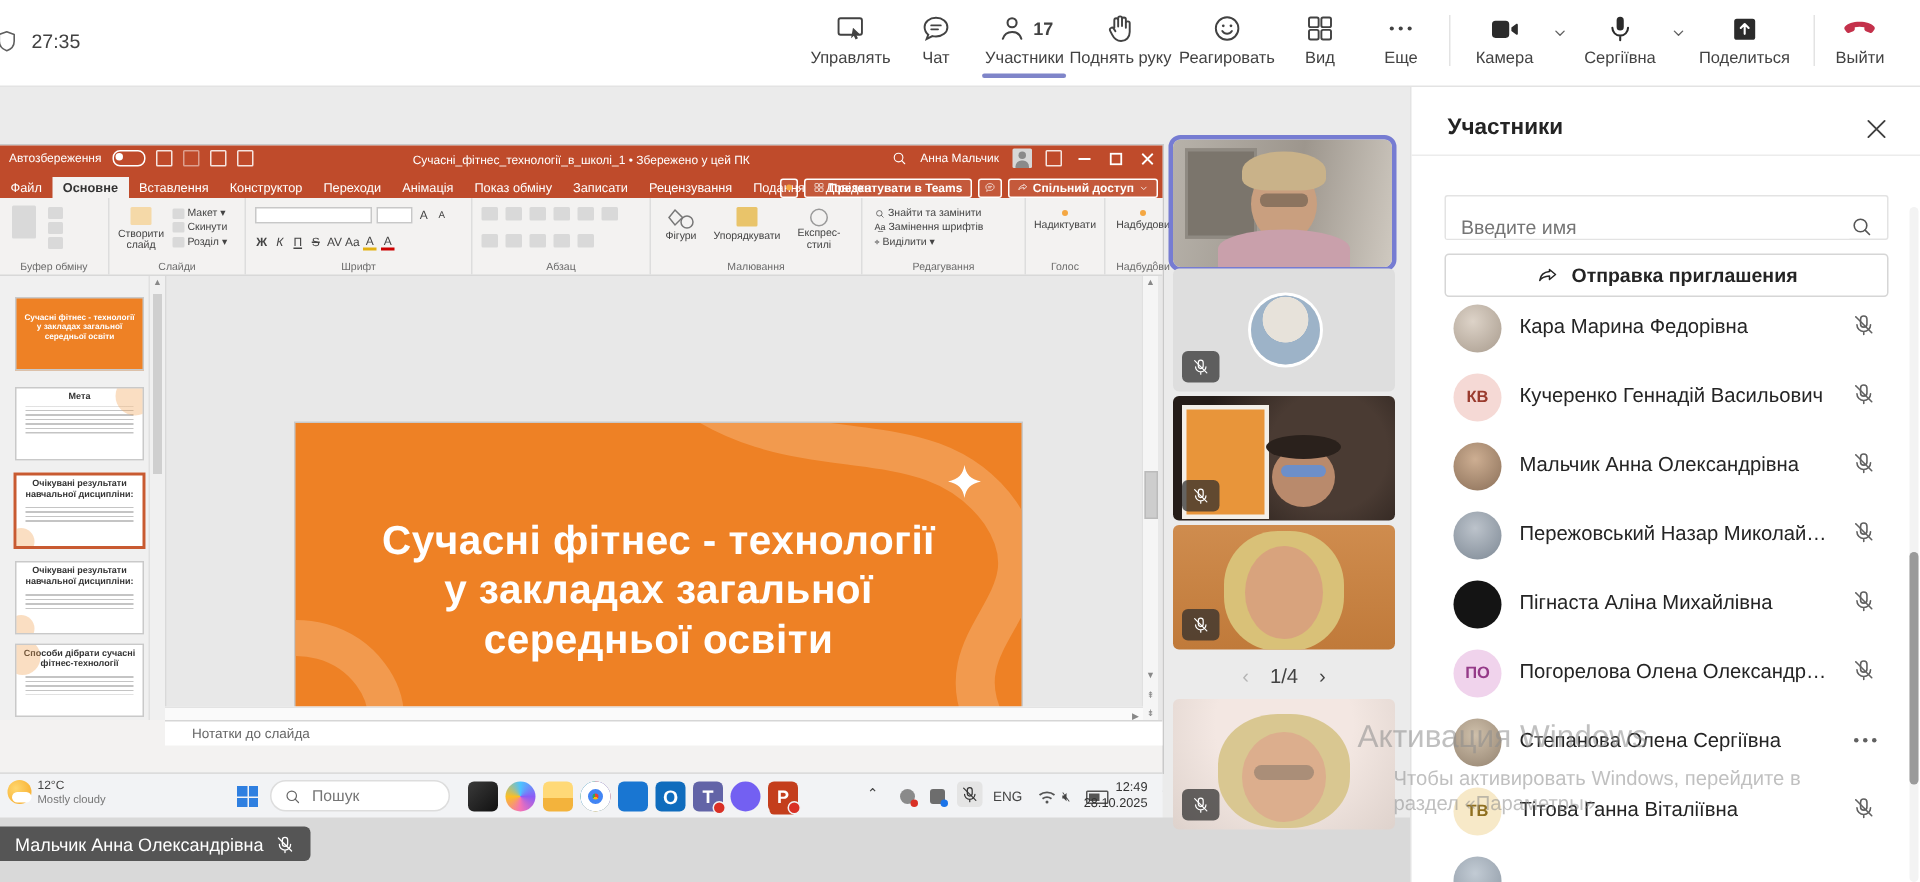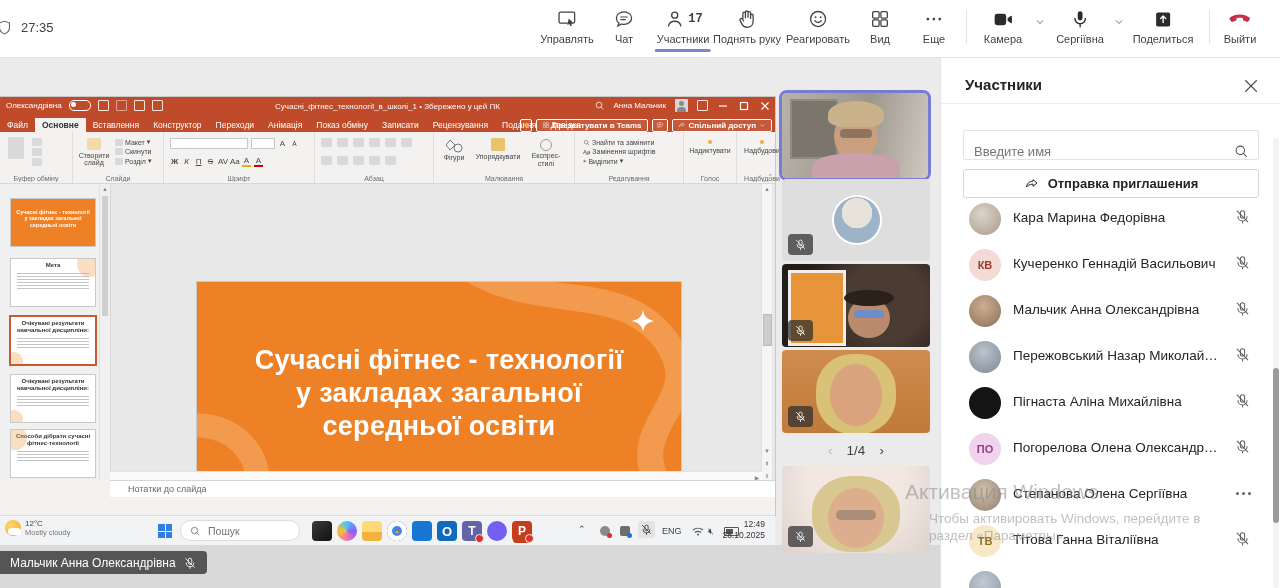--- a/index.html
+++ b/index.html
@@ -4,21 +4,21 @@
 <style>
   html,body{margin:0;padding:0;background:#fff;font-family:"Liberation Sans",sans-serif;-webkit-font-smoothing:antialiased;}
   #app{position:relative;width:1280px;height:588px;overflow:hidden;background:#fef9c3;}
   .abs{position:absolute;}
   svg{display:block;}
   
   #tbar{position:absolute;left:0;top:0;width:1280px;height:57px;background:#fff;border-bottom:1px solid #e3e3e3;}
   .timer{position:absolute;left:4px;top:19px;display:flex;align-items:center;gap:8px;color:#424242;font-size:13px;}
   .titem{position:absolute;top:7px;transform:translateX(-50%);display:flex;flex-direction:column;align-items:center;gap:2px;color:#424242;font-size:11px;cursor:pointer;}
   .titem .ic{height:24px;display:flex;align-items:center;gap:3px;color:#424242;}
-  .titem .badge{font-size:12px;font-weight:bold;color:#424242;font-family:Liberation Mono, monospace;}
+  .titem .badge{font-size:12px;font-weight:bold;color:#424242;}
   .t-underline{position:absolute;left:50%;transform:translateX(-50%);bottom:-7px;width:56px;height:3px;background:#7f85c9;border-radius:2px;}
   .tsep{position:absolute;top:10px;width:1px;height:34px;background:#e3e3e3;}
   .chev{position:absolute;top:16px;color:#616161;cursor:pointer;}
   
   #stage{position:absolute;left:0;top:58px;width:940px;height:530px;background:#ebebeb;}
   
   #ppt{position:absolute;left:0;top:39px;width:775px;height:418px;background:#f3f2f1;box-shadow:0 0 0 1px #c9c9c9;}
   #ppt-titlebar{position:absolute;left:0;top:0;width:775px;height:21px;background:#bf4b2b;color:#fff;font-size:8px;}
   .qat{position:absolute;left:6px;top:3px;display:flex;align-items:center;gap:7px;}
   .toggle{width:20px;height:9px;border:1px solid #fff;border-radius:5px;position:relative;}
@@ -311,21 +311,21 @@
         </span>
       <span>Выйти</span>
     </div>
   </div>
 
   <div id="stage">
 
     <div id="ppt">
       <div id="ppt-titlebar">
         <div class="qat">
-          <span>Олександрівна</span>
+          <span>Автозбереження</span>
           <span class="toggle">
               <i></i>
             </span>
           <span class="qico"></span>
           <span class="qico" style="opacity:.55"></span>
           <span class="qico"></span>
           <span class="qico"></span>
         </div>
         <div id="ppt-doc-title">Сучасні_фітнес_технології_в_школі_1 • Збережено у цей ПК</div>
         <div class="tb-right">

